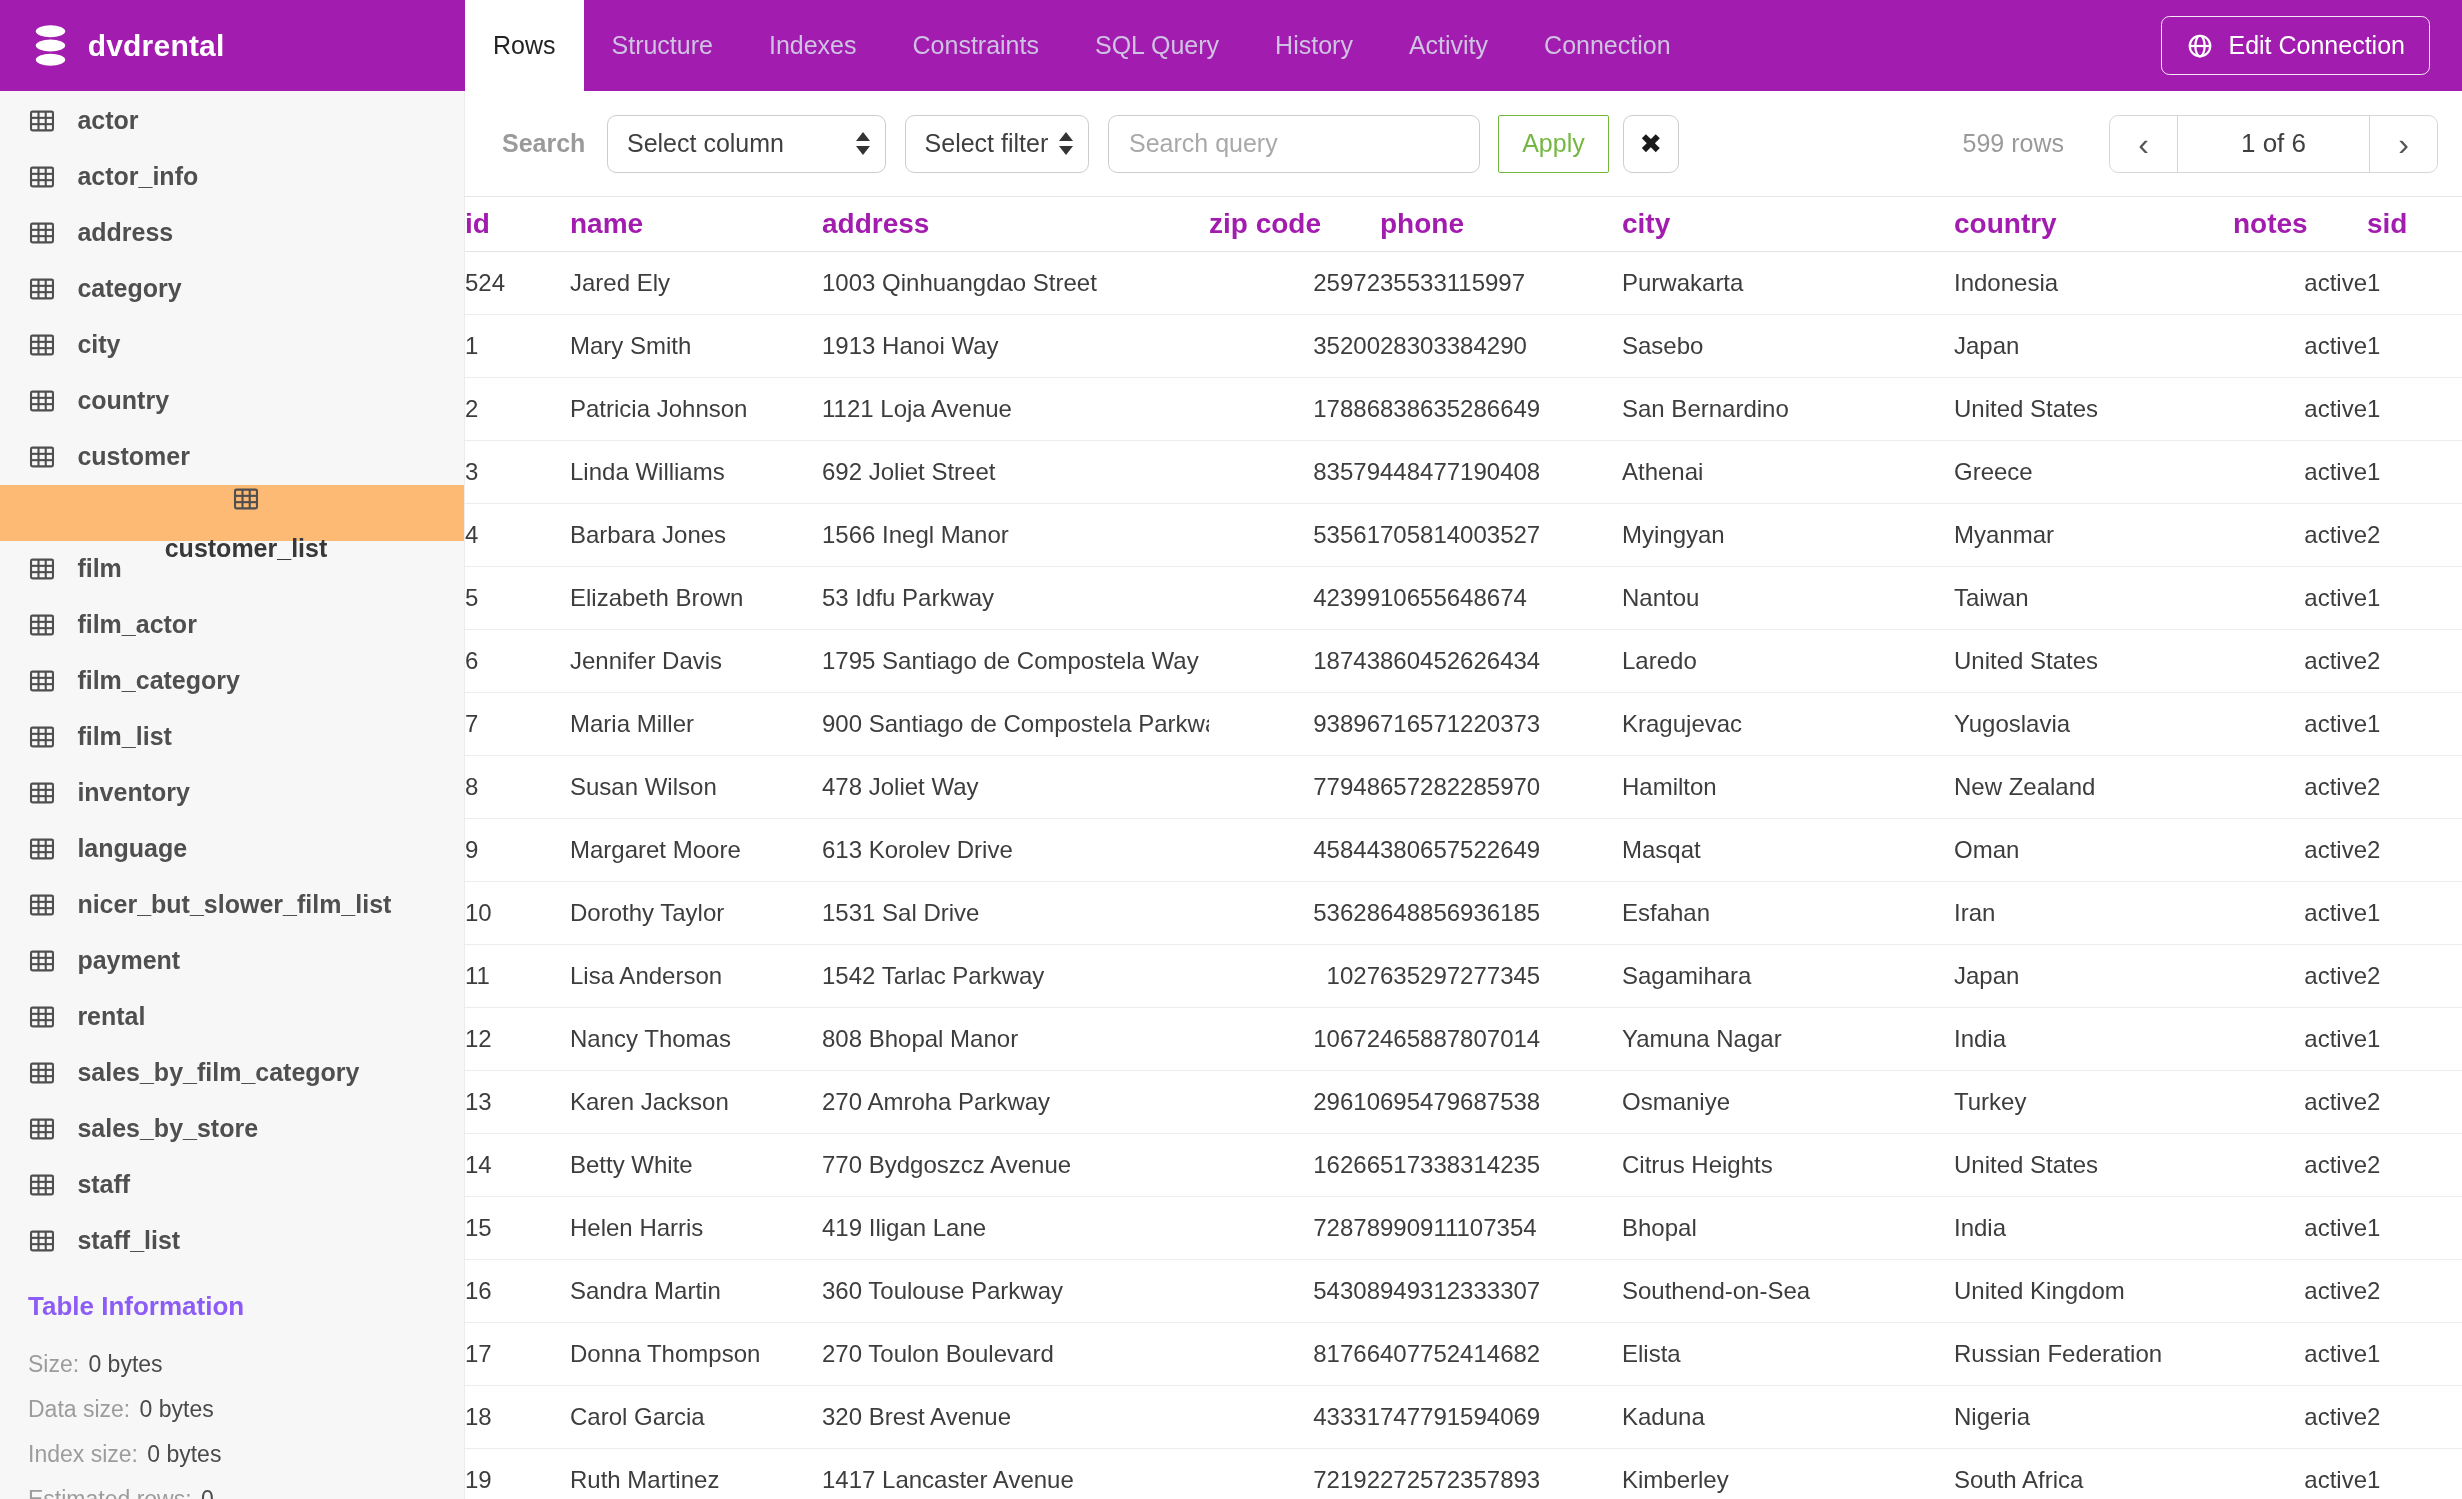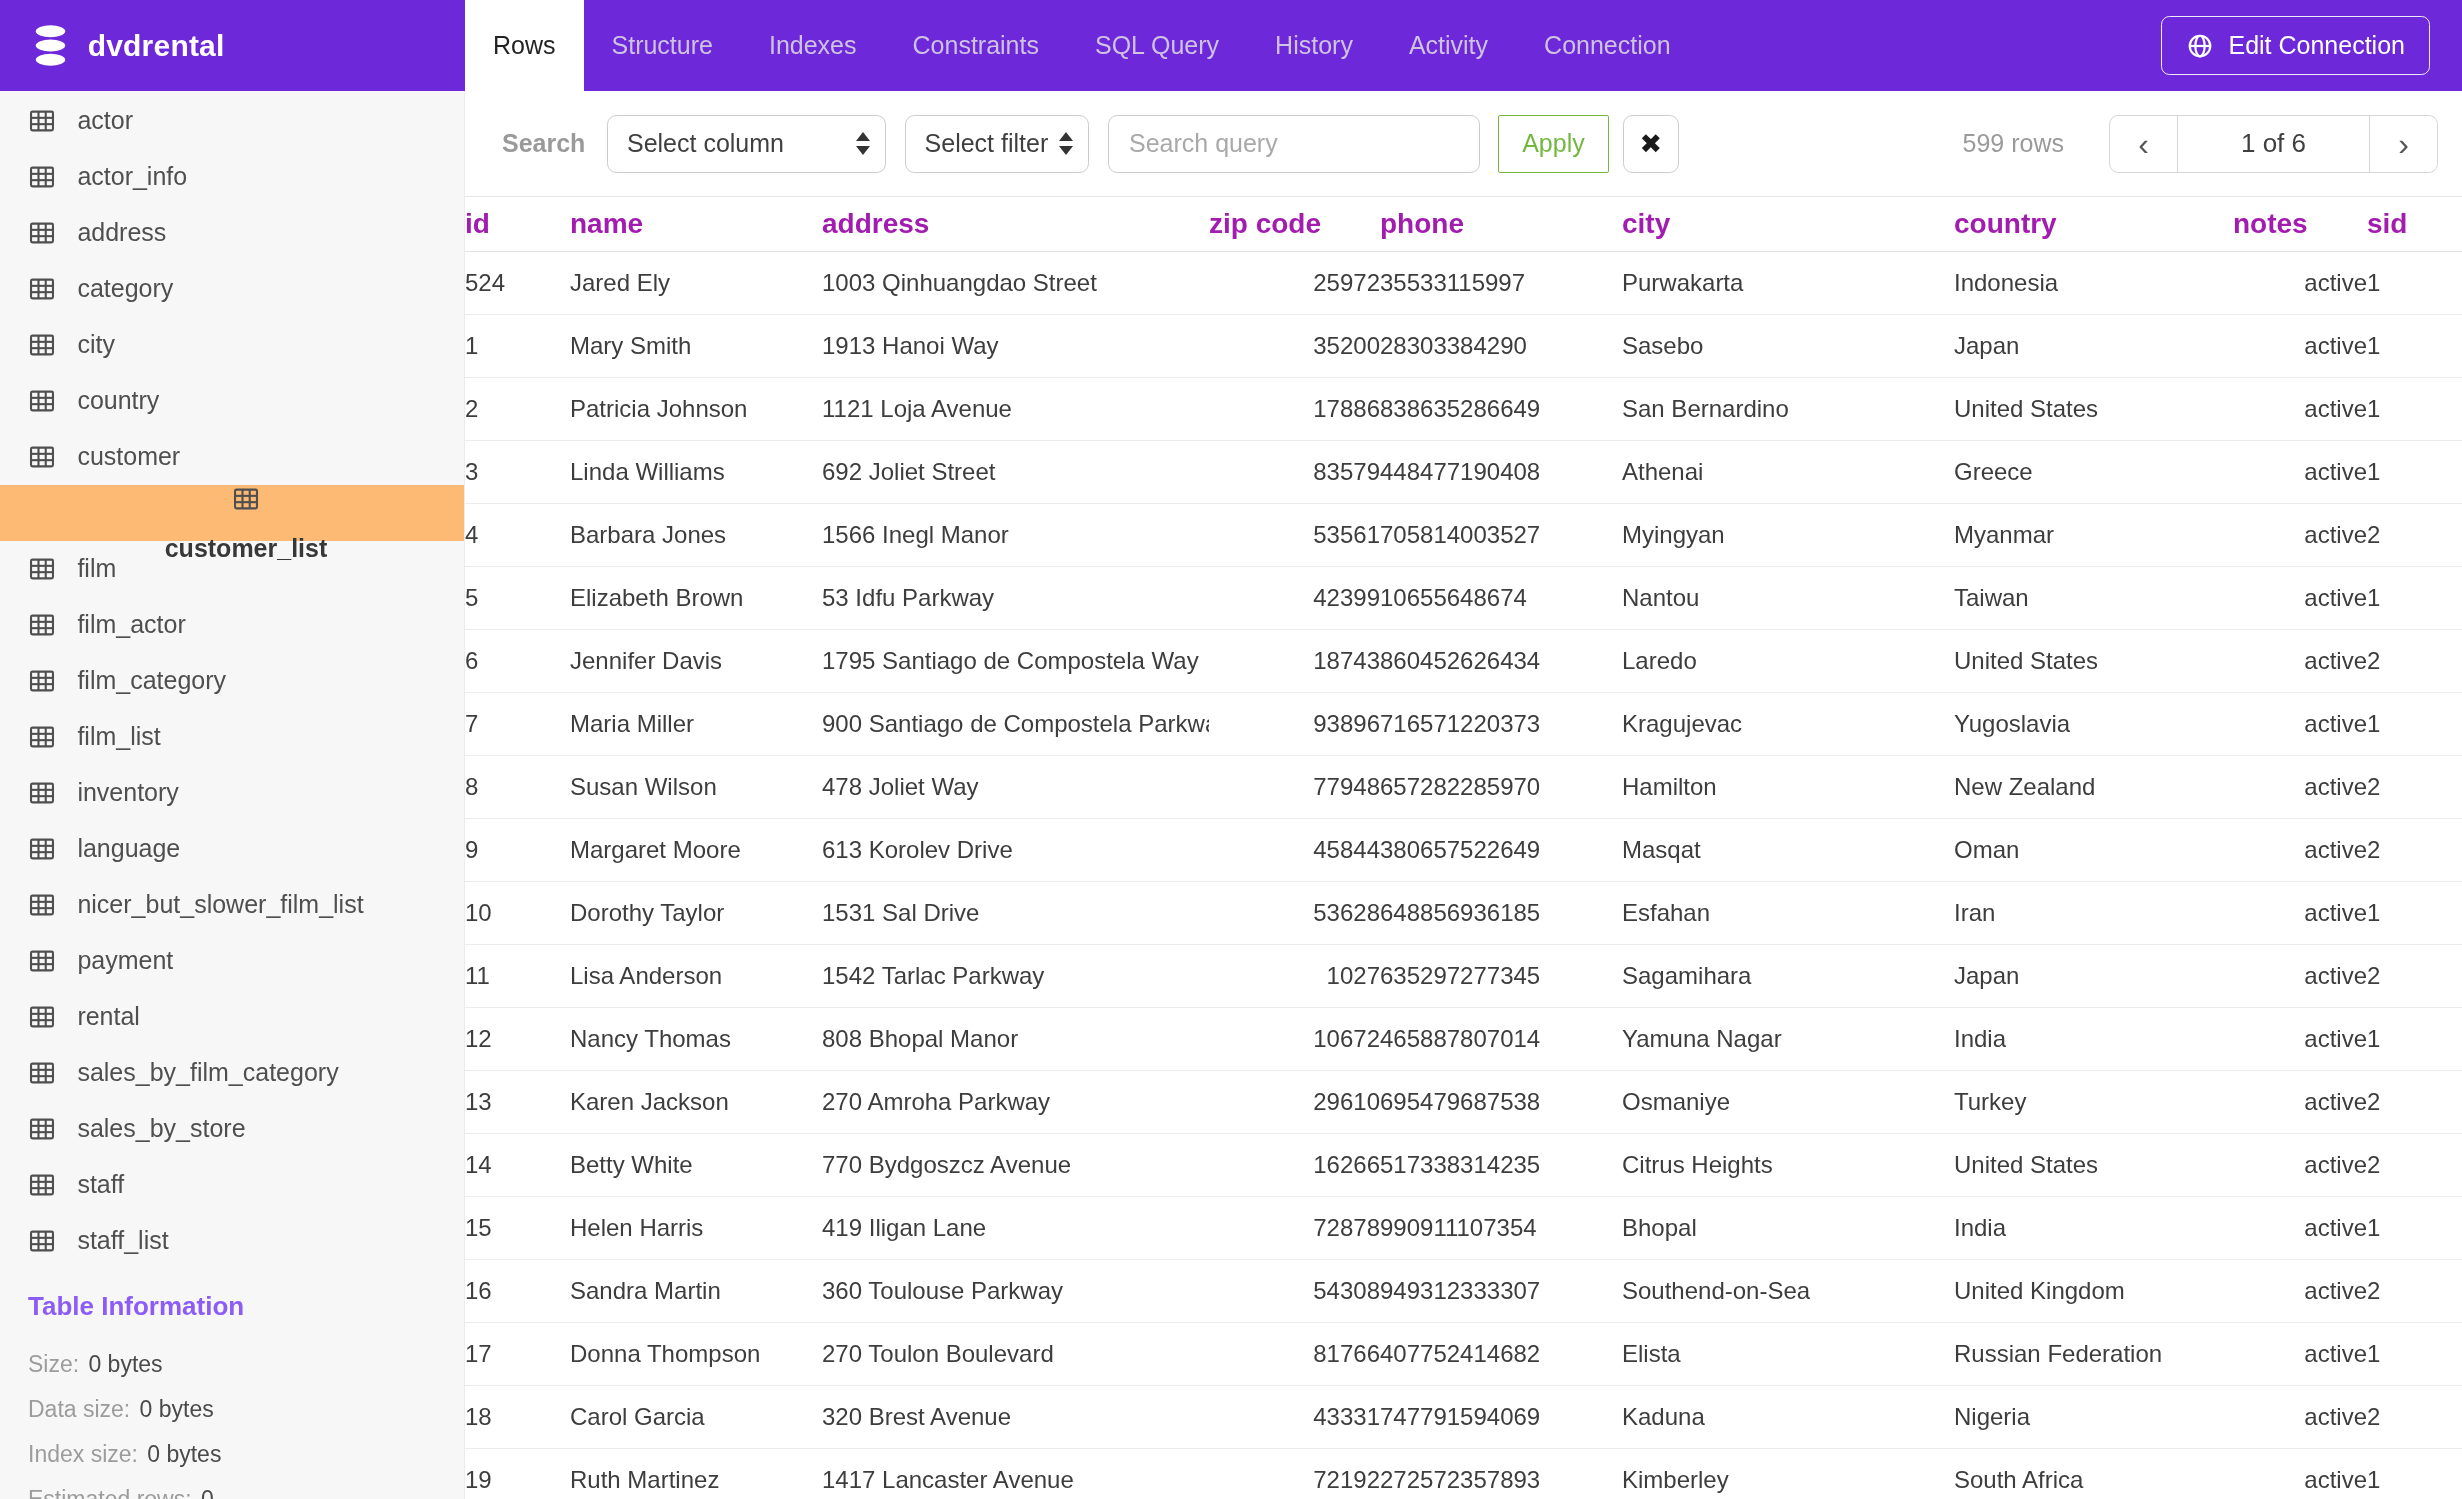--- a/index.html
+++ b/index.html
@@ -3,33 +3,33 @@
 <meta charset="utf-8">
 <title>dvdrental</title>
 <style>
   html,body{margin:0;padding:0;}
   body{
     width:2462px;height:1500px;position:relative;overflow:hidden;
     background:#fff;font-family:"Liberation Sans","DejaVu Sans",sans-serif;
     -webkit-font-smoothing:antialiased;
   }
   
-  .topbar{position:absolute;top:0;left:0;right:0;height:91px;background:#6d28d9;display:flex;align-items:stretch;}
+  .topbar{position:absolute;top:0;left:0;right:0;height:91px;background:#a21caf;display:flex;align-items:stretch;}
   .logo{display:flex;align-items:center;gap:16.7px;padding-left:30px;width:435px;flex:none;}
   .logo-title{color:#fff;font-size:30px;font-weight:bold;letter-spacing:0.2px;}
   .tabs{display:flex;align-items:stretch;height:91px;}
   .tab{display:flex;align-items:center;padding:0 28px;font-size:25px;color:#cfc2e2;cursor:pointer;}
   .tab.active{background:#ffffff;color:#232323;}
   .edit-conn{position:absolute;right:32px;top:16px;height:59px;box-sizing:border-box;
     border:1.9px solid rgba(255,255,255,.9);border-radius:8.4px;display:flex;align-items:center;gap:14px;
     padding:0 24px;color:#fff;font-size:25px;background:transparent;cursor:pointer;}
   
   .sidebar{position:absolute;top:91px;left:0;width:465px;bottom:0;background:#f7f7f7;border-right:0.9px solid #ececec;box-sizing:border-box;}
   .side-list{padding-top:1.9px;}
-  .side-item{height:56px;display:flex;align-items:center;gap:21.4px;padding-left:28px;font-size:25px;color:#4f4f4f;cursor:pointer;}
+  .side-item{height:56px;display:flex;align-items:center;gap:21.4px;padding-left:28px;font-size:25px;color:#4f4f4f;cursor:pointer;font-weight:bold;}
   .side-item.selected{background:#fdba74;font-weight:bold;color:#383838;flex-direction:column;}
   .side-item .t-icon{display:flex;flex:none;}
   .side-info{padding-left:28px;}
   .side-info-title{margin-top:22px;font-size:26px;font-weight:bold;color:#8b5cf6;}
   .side-info-rows{margin-top:20.4px;}
   .side-info-row{height:45px;display:flex;align-items:center;font-size:23px;}
   .side-info-row .lbl{color:#9c9c9c;margin-right:9.3px;}
   .side-info-row .val{color:#4a4a4a;}
   
   .main{position:absolute;left:465px;top:91px;right:0;bottom:0;background:#fff;}

